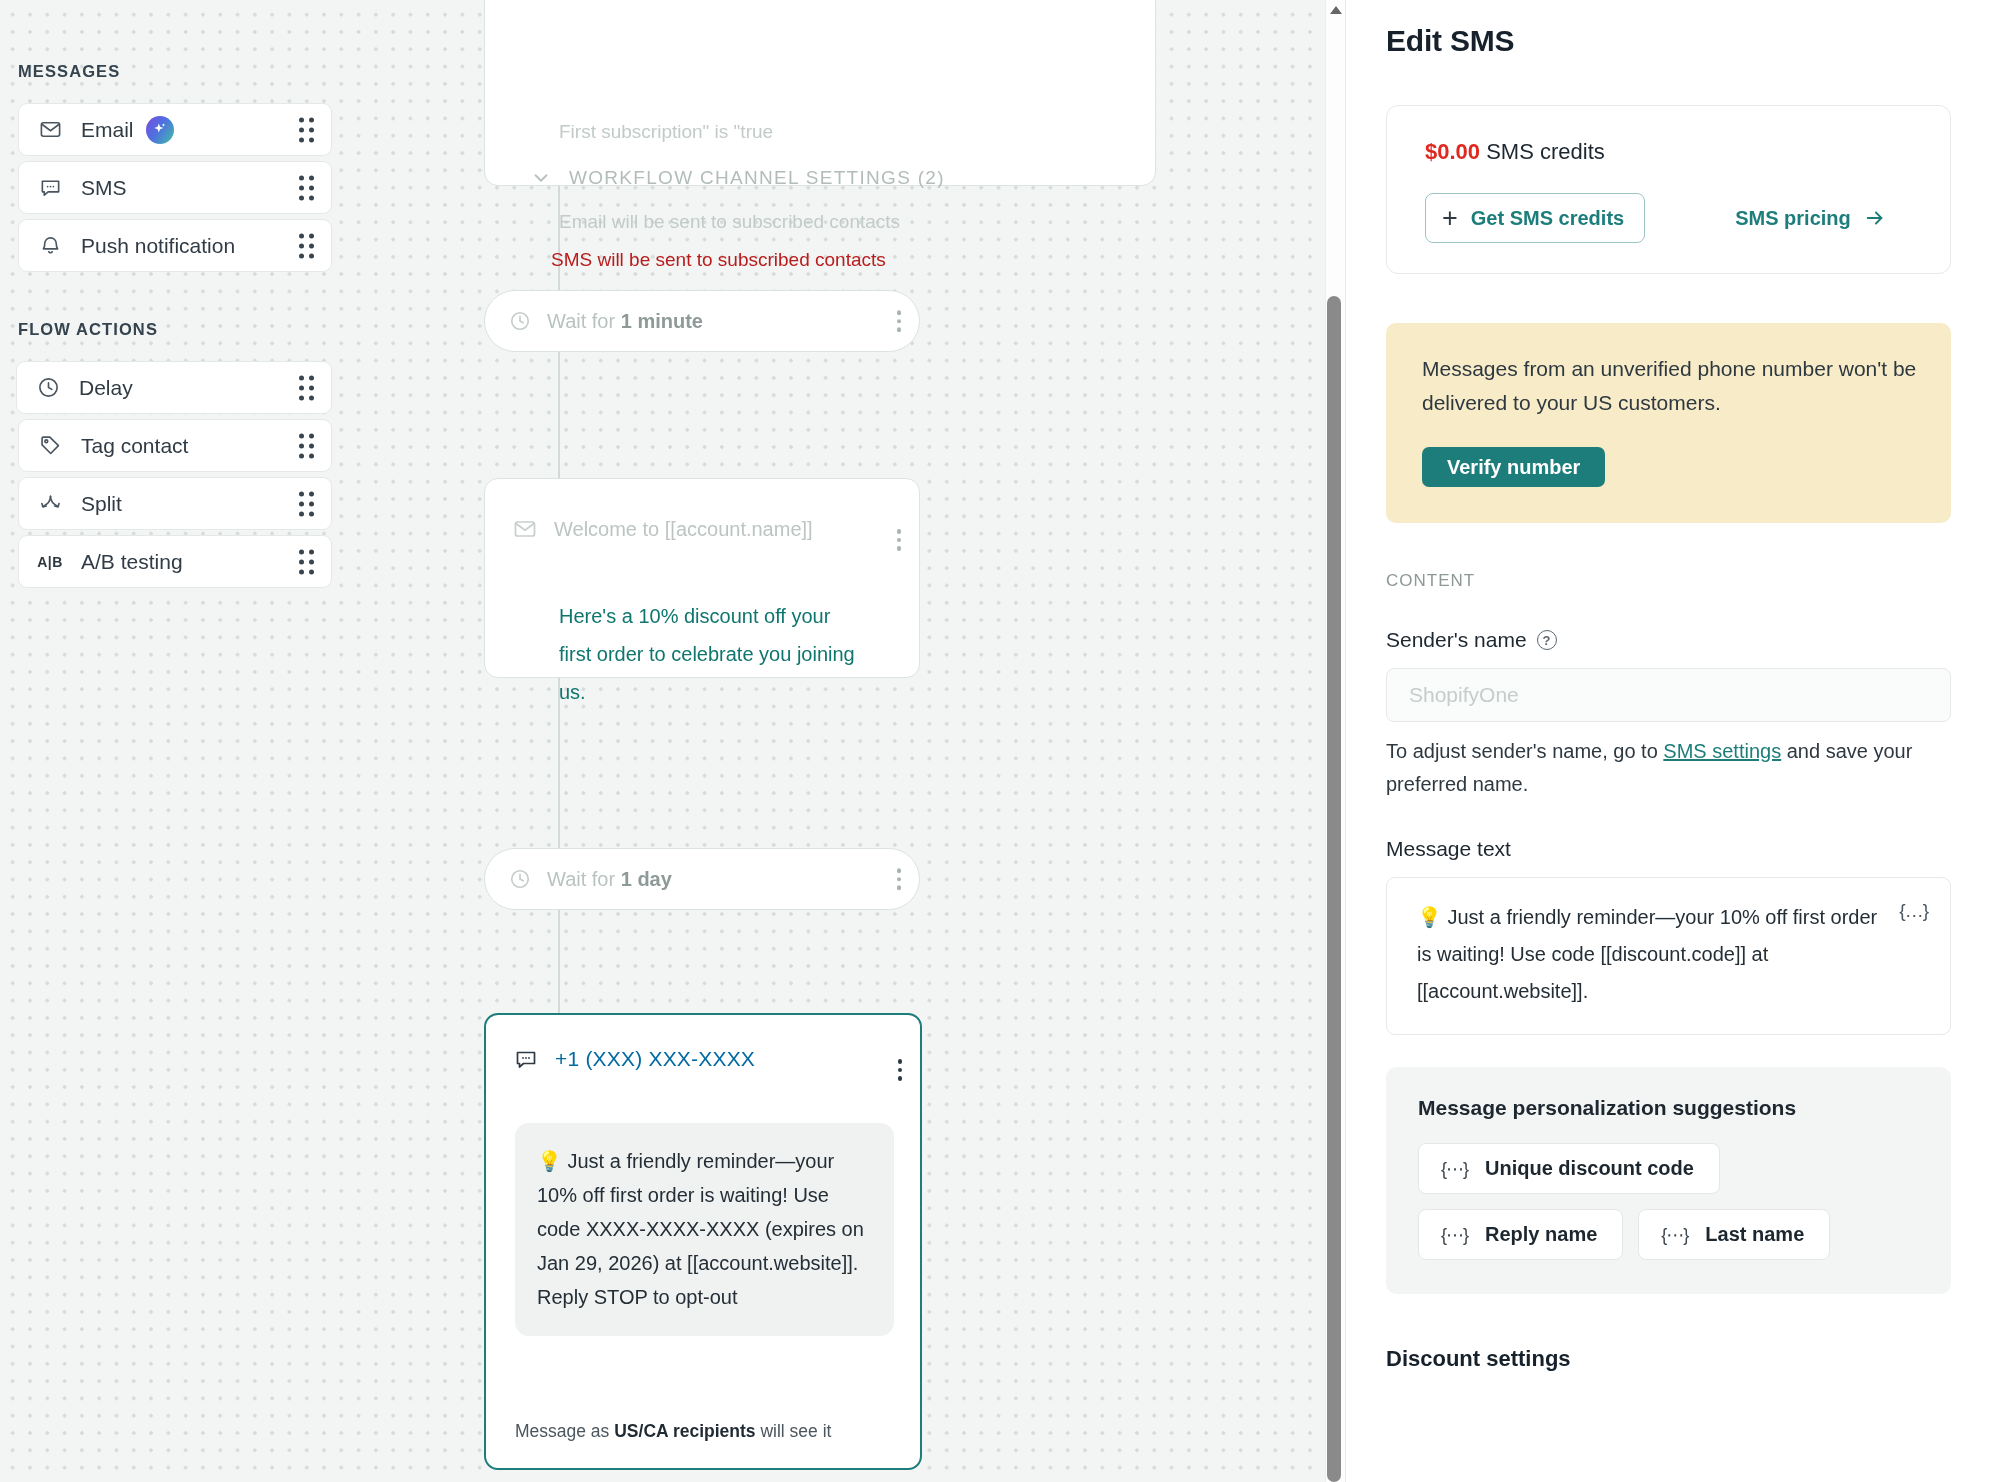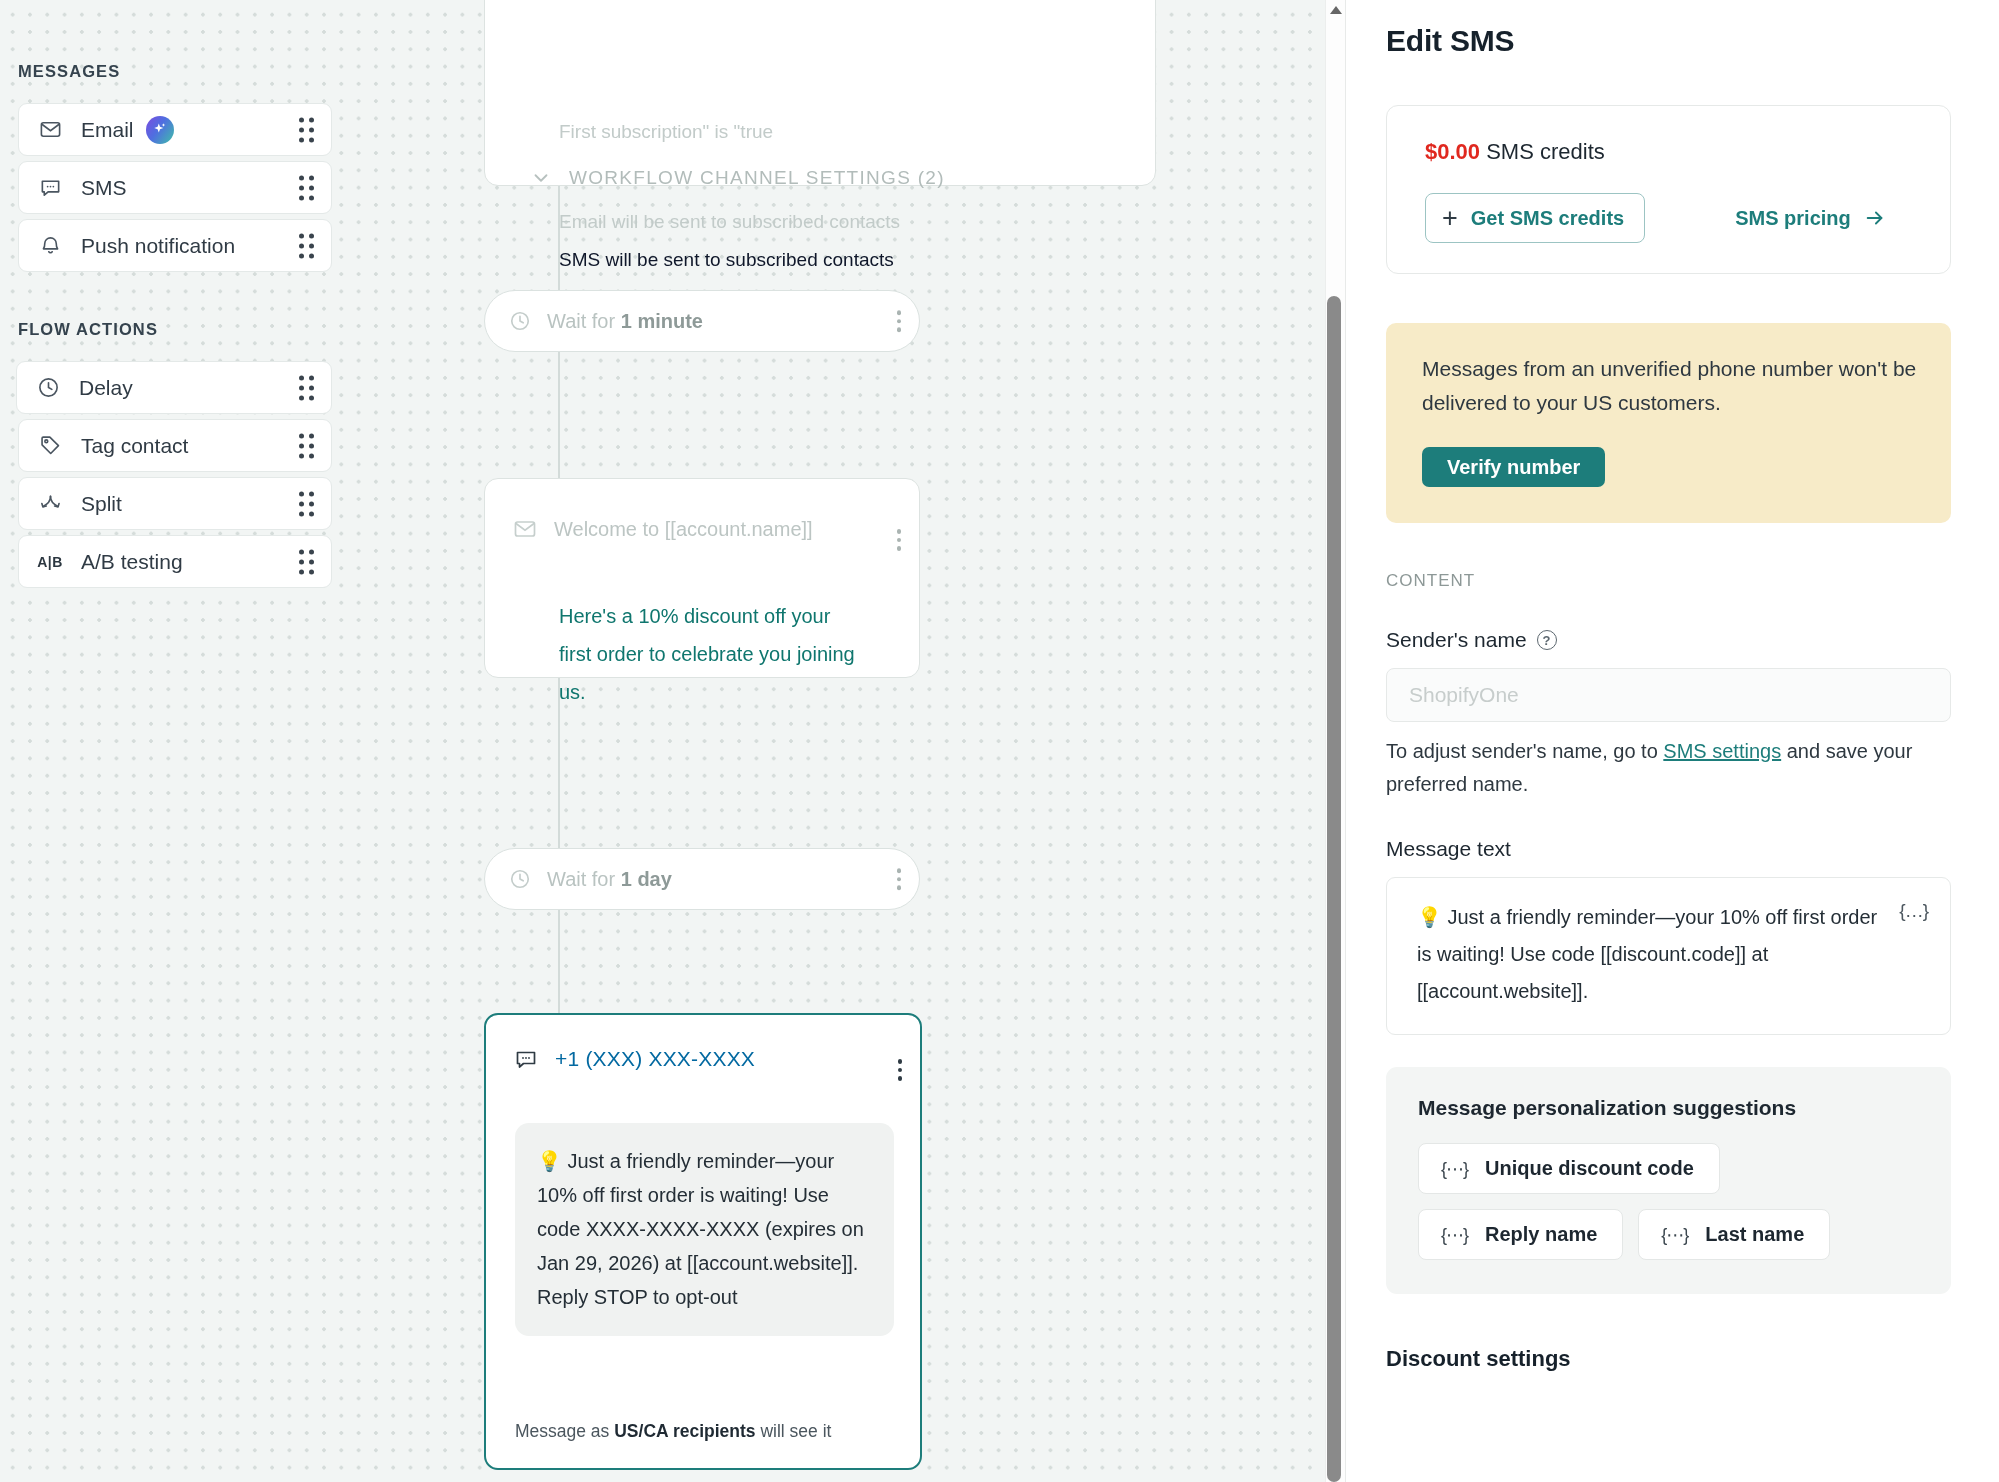--- a/index.html
+++ b/index.html
@@ -53,21 +53,21 @@
   .node-cond {
     position: absolute; left: 484px; top: -170px; width: 672px; height: 356px;
     background: #fff; border: 1.5px solid #dde3e1; border-radius: 14px;
     padding: 0 0 0 0;
   }
   .cond-first { position: absolute; left: 74px; top: 290px; font-size: 19px; color: #c2cbc9; white-space: nowrap;}
   .cond-row { position: absolute; left: 45px; top: 336px; display: flex; align-items: center; gap: 17px;}
   .cond-chev { color: #b7c1bf; display:flex; }
   .cond-title { font-size: 19px; letter-spacing: 1.3px; color: #b2bcba; font-weight: 500;}
   .cond-sub1 { position: absolute; left: 74px; top: 380px; font-size: 19px; color: #c2cbc9; }
-  .cond-sub2 { position: absolute; left: 74px; top: 418px; font-size: 19px; color: #0f172a; }
+  .cond-sub2 { position: absolute; left: 66px; top: 418px; font-size: 19px; color: #b91c1c; }
 
   .node-wait {
     position: absolute; background: #fff; border: 1.5px solid #dbe2e0;
     border-radius: 999px; height: 62px; display: flex; align-items: center;
     padding: 0 22px 0 24px;
   }
   .node-wait .w-icon { color: #c4cdcb; display:flex; align-items:center; }
   .node-wait .w-text { font-size: 20px; color: #b9c3c1; margin-left: 16px; white-space: nowrap;}
   .node-wait .w-text b { color: #8e9a98; font-weight: 700; }
   .kebab { position: absolute; right: 18px; top: 50%; transform: translateY(-50%);

